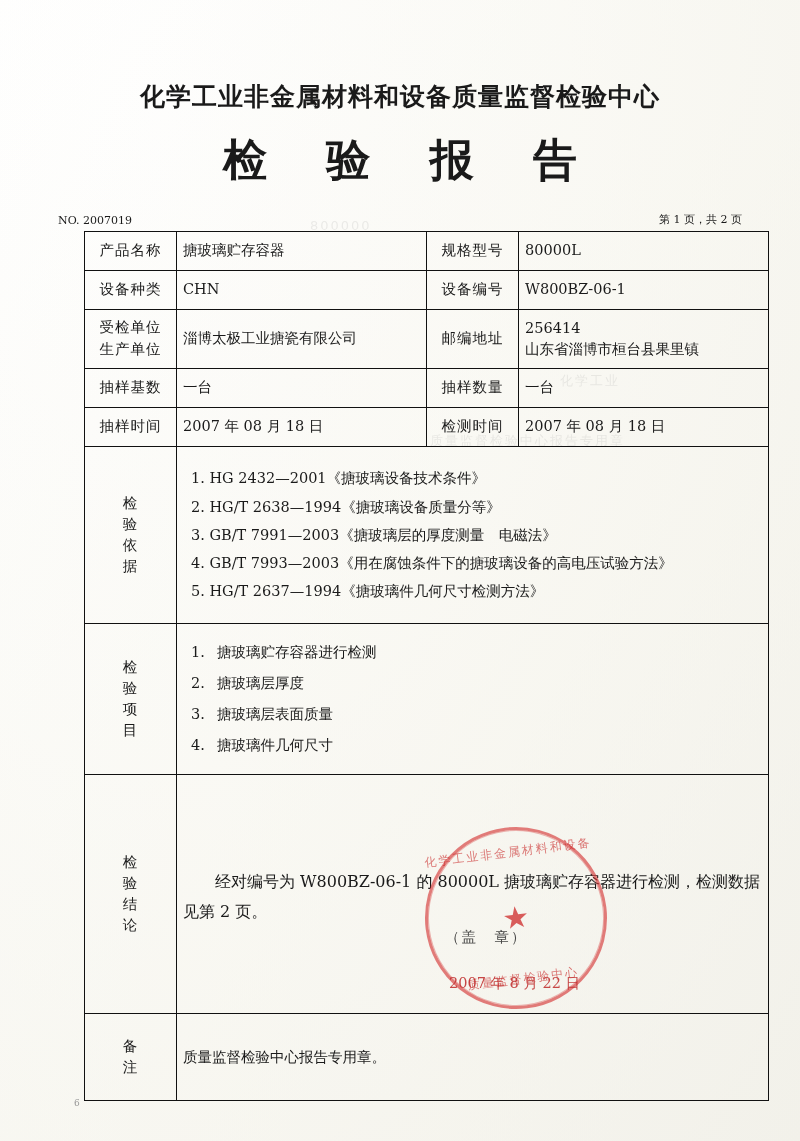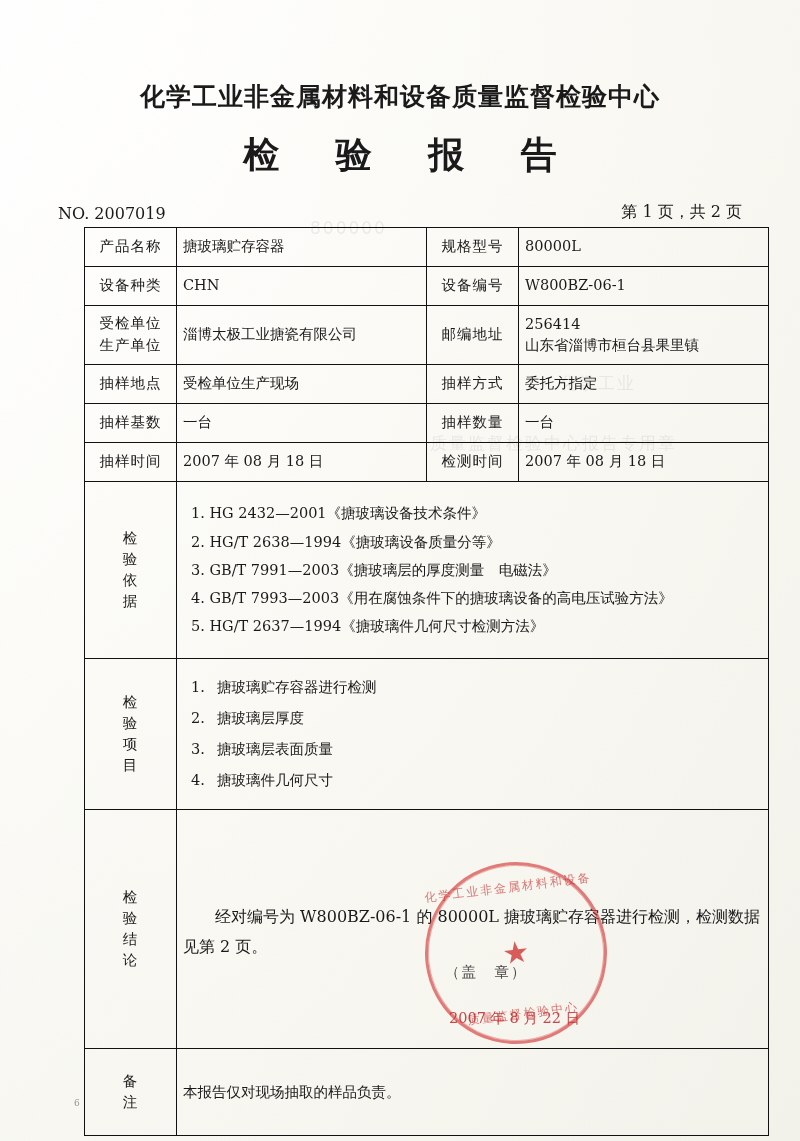--- a/index.html
+++ b/index.html
@@ -36,33 +36,33 @@
   .title-main {
     text-align: center;
     font-size: 25px;
     font-weight: 700;
     letter-spacing: 1px;
     margin-top: 80px;
     font-family: "DejaVu Sans", "Liberation Sans", sans-serif;
   }
   .title-sub {
     text-align: center;
-    font-size: 36px;
+    font-size: 44px;
     font-weight: 700;
     letter-spacing: 22px;
     margin-top: 18px;
     padding-left: 22px;
     font-family: "DejaVu Sans", "Liberation Sans", sans-serif;
   }
   .meta-row {
     display: flex;
     justify-content: space-between;
     align-items: flex-end;
     margin: 22px 58px 4px 58px;
-    font-size: 16px;
+    font-size: 11px;
   }
   .meta-no {
     font-family: "DejaVu Serif", "Liberation Serif", serif;
   }
   .meta-pages {
     font-family: "DejaVu Serif", "Liberation Serif", serif;
   }
   table.report {
     border-collapse: collapse;
     margin: 0 84px;
@@ -204,21 +204,21 @@
   .footnote {
     position: absolute;
     left: 74px;
     top: 1098px;
     font-size: 9px;
     color: #999;
   }
   .ghost {
     position: absolute;
     color: rgba(120,120,120,0.13);
-    font-size: 17px;
+    font-size: 13px;
     letter-spacing: 2px;
     pointer-events: none;
     font-family: "DejaVu Sans", "Liberation Sans", sans-serif;
   }
 </style>
 </head>
 <body>
 
 <div class="page">
   <div class="paper-tint"></div>
@@ -262,26 +262,20 @@
               <div>受检单位</div>
               <div>生产单位</div>
             </div>
           </td>
           <td class="val">淄博太极工业搪瓷有限公司</td>
           <td class="lbl2">邮编地址</td>
           <td class="val">
             <div>256414</div>
             <div>山东省淄博市桓台县果里镇</div>
           </td>
-        </tr>
-        <tr>
-          <td class="lbl cell-h">抽样地点</td>
-          <td class="val cell-h">受检单位生产现场</td>
-          <td class="lbl2 cell-h">抽样方式</td>
-          <td class="val cell-h">委托方指定</td>
         </tr>
         <tr>
           <td class="lbl cell-h">抽样基数</td>
           <td class="val cell-h">一台</td>
           <td class="lbl2 cell-h">抽样数量</td>
           <td class="val cell-h">一台</td>
         </tr>
         <tr>
           <td class="lbl cell-h">抽样时间</td>
           <td class="val cell-h">2007 年 08 月 18 日</td>
@@ -343,21 +337,21 @@
             <div class="seal-label">（盖　章）</div>
             <div class="concl-date">2007 年 8 月 22 日</div>
           </td>
         </tr>
 
         <tr>
           <td class="vert-label" style="height:78px;">
             备<br>注
           </td>
           <td colspan="3" class="remark-cell">
-            <p>本报告仅对现场抽取的样品负责。</p>
+            <p>质量监督检验中心报告专用章。</p>
           </td>
         </tr>
       </tbody>
     </table>
 
   </div>
 
   <div class="footnote">6</div>
 </div>
 

